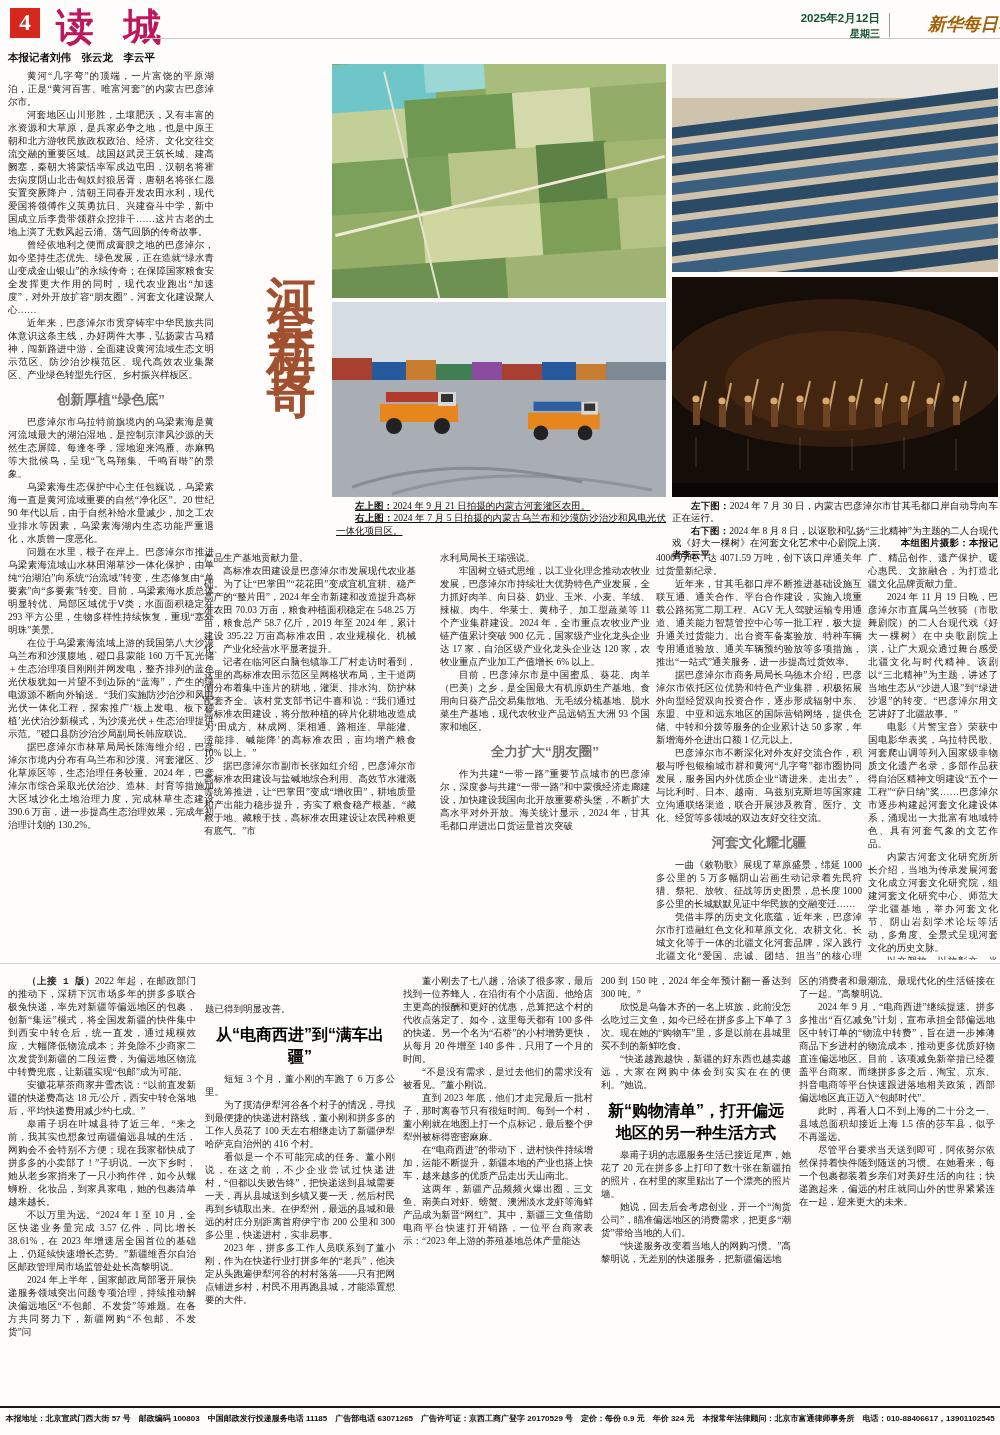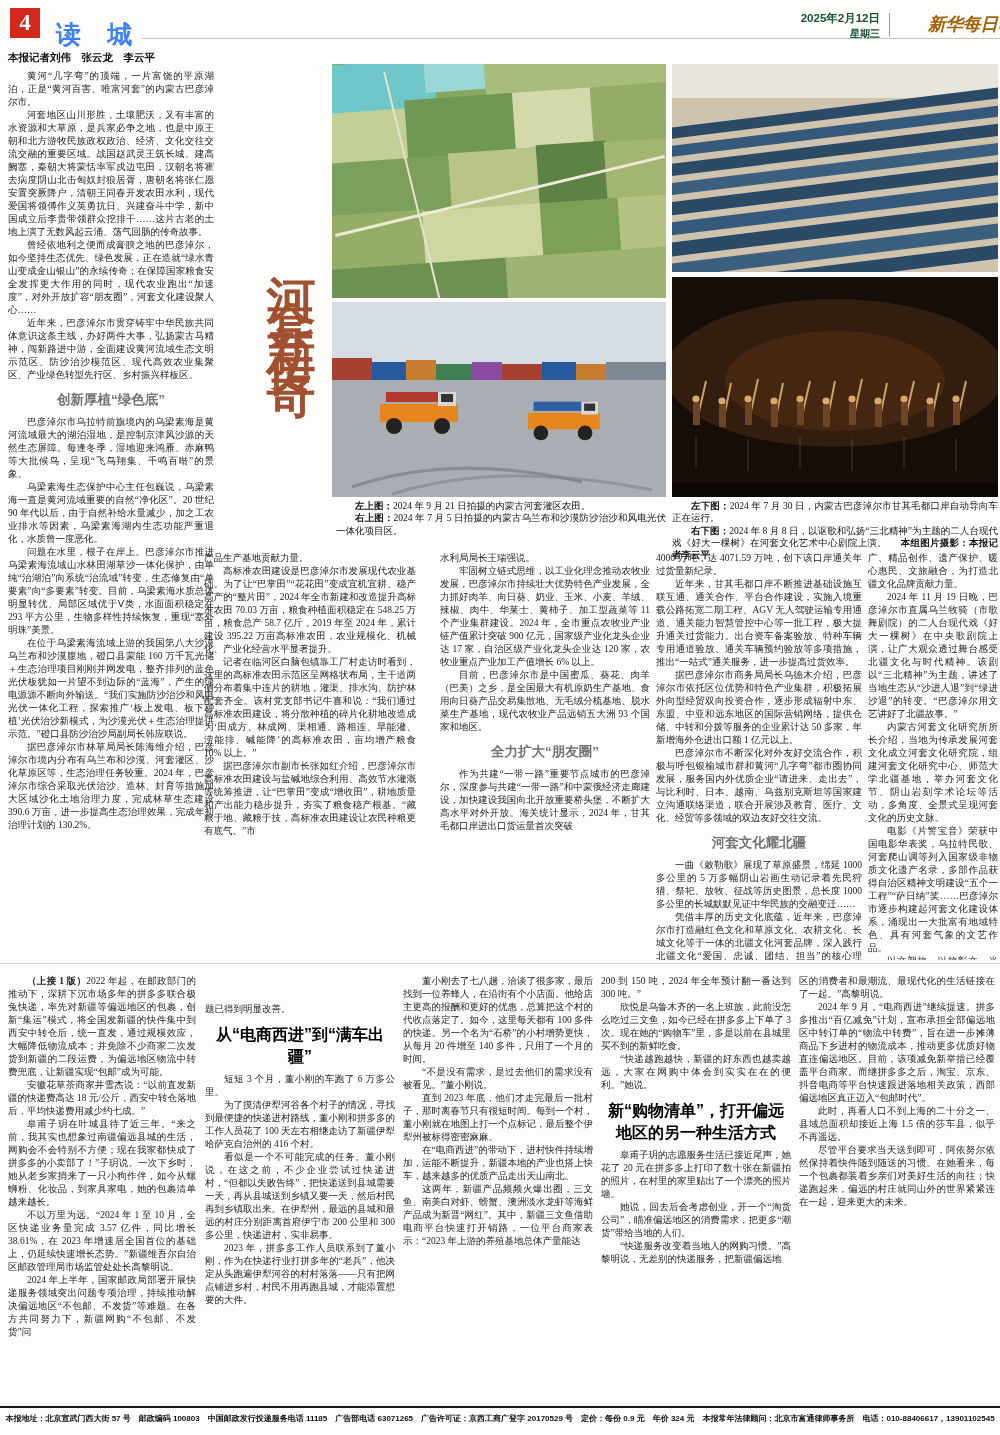--- a/index.html
+++ b/index.html
@@ -2,21 +2,21 @@
 <html><head>
 <meta charset="utf-8">
 <style>
   html,body{margin:0;padding:0;background:#e8e8e8;}
   .page{position:relative;width:1000px;height:1435px;background:#fffdfb;margin:0 auto;
         font-family:"Liberation Serif",serif;color:#1c1c1c;overflow:hidden;}
   
   .pagenum-box{position:absolute;left:10px;top:8px;width:30px;height:30px;background:#d6271c;
                color:#fff;font-family:"Liberation Serif",serif;font-weight:bold;font-size:23px;
                display:flex;align-items:center;justify-content:center;}
-  .section-name{position:absolute;left:56px;top:18px;font-size:25px;font-weight:bold;color:#3b82f6;
+  .section-name{position:absolute;left:56px;top:2px;font-size:38px;font-weight:bold;color:#be185d;
                 letter-spacing:10px;font-family:"Liberation Serif",serif;}
   .header-rule{position:absolute;left:142px;top:38px;width:858px;height:1px;background:#c6c6c6;}
   .byline{position:absolute;left:8px;top:51px;font-family:"Liberation Sans",sans-serif;
           font-weight:bold;font-size:10.5px;color:#111;}
   .dateblock{position:absolute;left:700px;top:11px;width:180px;text-align:right;
              font-family:Liberation Sans, sans-serif;font-weight:bold;color:#14532d;}
   .dateblock .date{font-size:11.5px;}
   .dateblock .weekday{font-size:10px;margin-top:1px;}
   .date-divider{position:absolute;left:889px;top:13px;width:1px;height:24px;background:#999;}
   .masthead{position:absolute;left:928px;top:12px;width:102px;font-size:17.5px;font-weight:bold;
@@ -34,21 +34,21 @@
   .cap-label{font-family:"Liberation Sans",sans-serif;font-weight:bold;}
   .cap-credit{font-family:"Liberation Sans",sans-serif;font-weight:bold;margin-left:14px;}
   
   .col{position:absolute;overflow:hidden;font-size:9.5px;line-height:1.37;text-align:justify;}
   .col p{margin:0;text-indent:2em;}
   .col p.cont{text-indent:0;}
   .col .sub{font-family:"Liberation Sans",sans-serif;font-weight:bold;font-size:13.5px;
             text-align:center;margin:9px 0 7px;text-indent:0;color:#737373;}
   .col .sub2{font-family:"Liberation Sans",sans-serif;font-weight:bold;font-size:16px;
             text-align:center;margin:8px 0 6px;text-indent:0;color:#000;line-height:1.35;}
-  .jump-label{font-family:Liberation Serif, serif;font-weight:bold;}
+  .jump-label{font-family:Liberation Mono, monospace;font-weight:bold;}
   
   .mid-divider{position:absolute;left:0;top:963px;width:1000px;height:1px;background:#cdd6de;}
   .footer-rule{position:absolute;left:0;top:1406px;width:1000px;height:2px;background:#1a1a1a;}
   .footer-text{position:absolute;left:0;top:1413px;width:1000px;text-align:center;
                font-family:"Liberation Sans",sans-serif;font-weight:bold;font-size:8px;color:#111;
                letter-spacing:0px;}
 </style>
 </head>
 <body>
 
@@ -217,21 +217,21 @@
           <line x1="76" y1="162" x2="76" y2="194"></line>
         <line x1="128" y1="160" x2="128" y2="192"></line>
           <line x1="180" y1="162" x2="180" y2="194"></line>
         <line x1="232" y1="160" x2="232" y2="192"></line>
           <line x1="284" y1="162" x2="284" y2="194"></line>
       </g>
       <rect y="206" width="326" height="14" fill="#0c0704"></rect>
     </svg>
   </div>
 
-  <div class="capblock" style="left:336px;top:500px;width:330px;">
+  <div class="capblock" style="left:336px;top:500px;width:330px;text-decoration:underline;">
     <p><span class="cap-label">左上图：</span><span>2024 年 9 月 21 日拍摄的内蒙古河套灌区农田。</span></p>
     <p><span class="cap-label">右上图：</span><span>2024 年 7 月 5 日拍摄的内蒙古乌兰布和沙漠防沙治沙和风电光伏一体化项目区。</span></p>
   </div>
   <div class="capblock" style="left:672px;top:500px;width:326px;">
     <p><span class="cap-label">左下图：</span><span>2024 年 7 月 30 日，内蒙古巴彦淖尔市甘其毛都口岸自动导向车正在运行。</span></p>
     <p><span class="cap-label">右下图：</span><span>2024 年 8 月 8 日，以讴歌和弘扬“三北精神”为主题的二人台现代戏《好大一棵树》在河套文化艺术中心剧院上演。</span><span class="cap-credit">本组图片摄影：本报记者李云平</span></p>
   </div>
 
   <div class="col" style="left:8px;top:70px;width:206px;height:890px;">
     <p>黄河“几字弯”的顶端，一片富饶的平原湖泊，正是“黄河百害、唯富河套”的内蒙古巴彦淖尔市。</p>
@@ -268,22 +268,22 @@
     <p>据巴彦淖尔市商务局局长乌德木介绍，巴彦淖尔市依托区位优势和特色产业集群，积极拓展外向型经贸双向投资合作，逐步形成辐射中东、东盟、中亚和远东地区的国际营销网络，提供仓储、中转和分拨等服务的企业累计达 50 多家，年新增海外仓进出口额 1 亿元以上。</p>
     <p>巴彦淖尔市不断深化对外友好交流合作，积极与呼包银榆城市群和黄河“几字弯”都市圈协同发展，服务国内外优质企业“请进来、走出去”，与比利时、日本、越南、乌兹别克斯坦等国家建立沟通联络渠道，联合开展涉及教育、医疗、文化、经贸等多领域的双边友好交往交流。</p>
     <h3 class="sub">河套文化耀北疆</h3>
     <p>一曲《敕勒歌》展现了草原盛景，绵延 1000 多公里的 5 万多幅阴山岩画生动记录着先民狩猎、祭祀、放牧、征战等历史图景，总长度 1000 多公里的长城默默见证中华民族的交融变迁……</p>
     <p>凭借丰厚的历史文化底蕴，近年来，巴彦淖尔市打造融红色文化和草原文化、农耕文化、长城文化等于一体的北疆文化河套品牌，深入践行北疆文化“爱国、忠诚、团结、担当”的核心理念，持续做好河套文化研究阐释、宣传推</p>
   </div>
 
   <div class="col" style="left:868px;top:552px;width:130px;height:408px;">
     <p class="cont">广、精品创作、遗产保护、暖心惠民、文旅融合，为打造北疆文化品牌贡献力量。</p>
     <p>2024 年 11 月 19 日晚，巴彦淖尔市直属乌兰牧骑（市歌舞剧院）的二人台现代戏《好大一棵树》在中央歌剧院上演，让广大观众透过舞台感受北疆文化与时代精神。该剧以“三北精神”为主题，讲述了当地生态从“沙进人退”到“绿进沙退”的转变。“巴彦淖尔用文艺讲好了北疆故事。”</p>
+    <p>电影《片警宝音》荣获中国电影华表奖，乌拉特民歌、河套爬山调等列入国家级非物质文化遗产名录，多部作品获得自治区精神文明建设“五个一工程”“萨日纳”奖……巴彦淖尔市逐步构建起河套文化建设体系，涌现出一大批富有地域特色、具有河套气象的文艺作品。</p>
     <p>内蒙古河套文化研究所所长介绍，当地为传承发展河套文化成立河套文化研究院，组建河套文化研究中心、师范大学北疆基地，举办河套文化节、阴山岩刻学术论坛等活动，多角度、全景式呈现河套文化的历史文脉。</p>
-    <p>电影《片警宝音》荣获中国电影华表奖，乌拉特民歌、河套爬山调等列入国家级非物质文化遗产名录，多部作品获得自治区精神文明建设“五个一工程”“萨日纳”奖……巴彦淖尔市逐步构建起河套文化建设体系，涌现出一大批富有地域特色、具有河套气象的文艺作品。</p>
     <p>以文塑旅、以旅彰文，当地打造出一条串联阴山岩画、鸡鹿塞遗址、汉长城的“渡·阴山”自驾游线路，沿线文物遗存从石器时代到铁器时代绵延分布。</p>
 
   </div>
 
   <div class="mid-divider"></div>
 
   <div class="col" style="left:8px;top:975px;width:188px;height:428px;">
     <p><span class="jump-label">（上接 1 版）</span><span>2022 年起，在邮政部门的推动下，深耕下沉市场多年的拼多多联合极兔快递，率先对新疆等偏远地区的包裹，创新“集运”模式，将全国发新疆的快件集中到西安中转仓后，统一直发，通过规模效应，大幅降低物流成本；并免除不少商家二次发货到新疆的二段运费，为偏远地区物流中转费兜底，让新疆实现“包邮”成为可能。</span></p>
     <p>安徽花草茶商家井雪杰说：“以前直发新疆的快递费高达 18 元/公斤，西安中转仓落地后，平均快递费用减少约七成。”</p>
     <p>皋甫子玥在叶城县待了近三年。“来之前，我其实也想象过南疆偏远县城的生活，网购会不会特别不方便；现在我家都快成了拼多多的小卖部了！”子玥说。一次下乡时，她从老乡家捎来了一只小狗作伴，如今从螺蛳粉、化妆品，到家具家电，她的包裹清单越来越长。</p>

